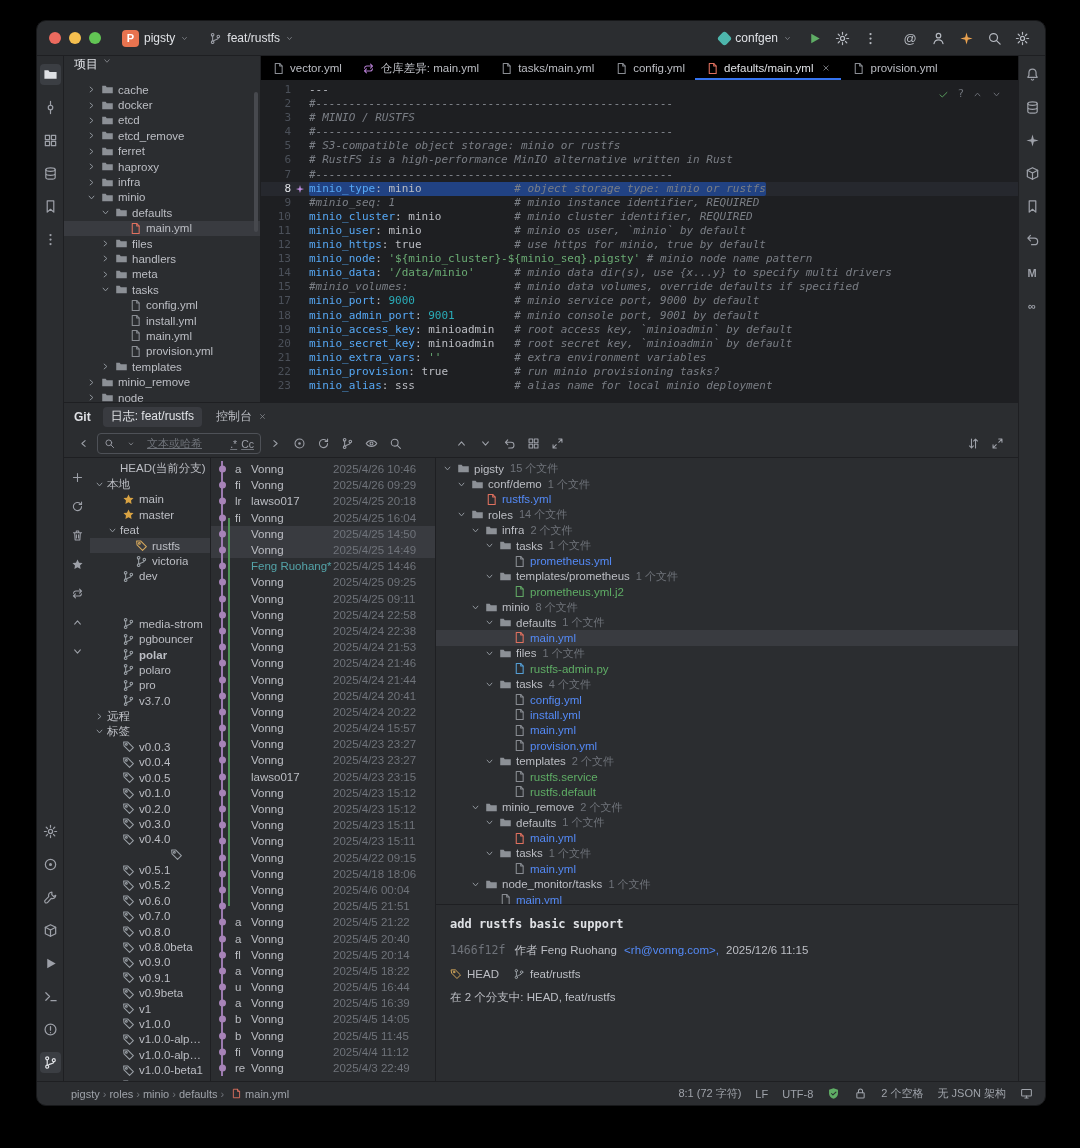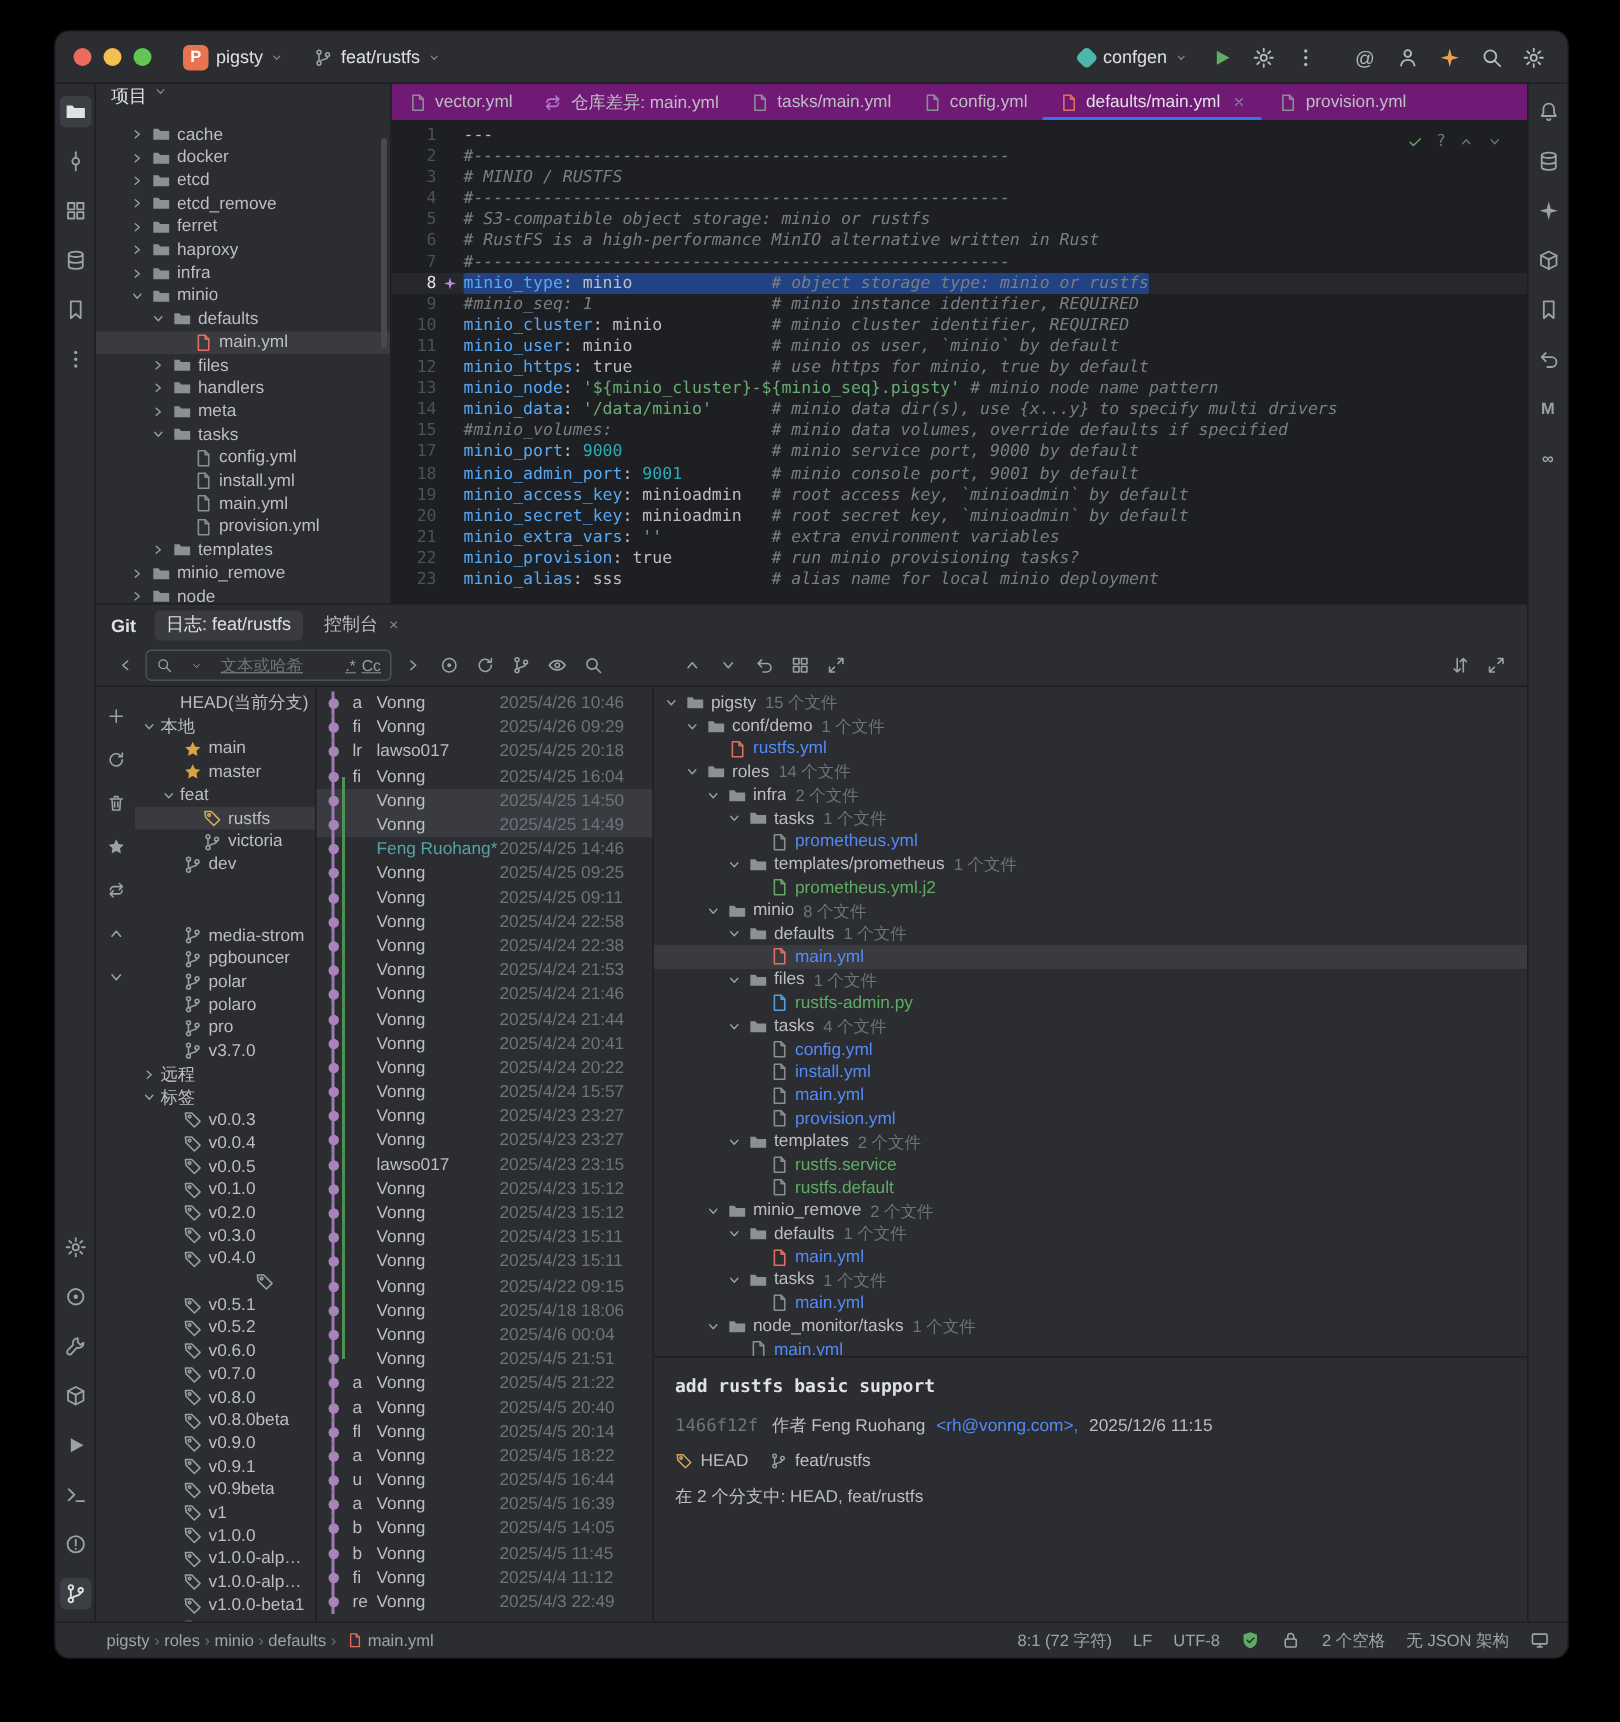--- a/index.html
+++ b/index.html
@@ -59,21 +59,21 @@
   .c-folder{color:#8c9096;} .c-star{color:#d9a343;} .c-branch{color:#9aa0a6;}
   .c-tag{color:#9aa0a6;} .c-tagy{color:#d5a85c;}
   .fc-gray{color:#8a8d93;} .fc-red{color:#e0715f;} .fc-green{color:#62a865;}
   .fc-py{color:#559fd6;} .fc-txt{color:#8a8d93;} .fc-purple{color:#b07acc;}
   .tlabel{overflow:hidden;text-overflow:ellipsis;}
   .col-blue{color:#548af7;} .col-green{color:#5fad65;}
   .tcount{color:#6f737a;margin-left:6px;font-size:11px;}
   .vthumb{position:absolute;right:2px;top:36px;height:140px;width:4px;background:#47494e;border-radius:2px;}
   
   .edit{flex:1;display:flex;flex-direction:column;background:#1e1f22;min-width:0;}
-  .tabbar{height:24px;flex:0 0 24px;display:flex;align-items:stretch;background:#701a75;}
+  .tabbar{height:24px;flex:0 0 24px;display:flex;align-items:stretch;background:#000000;}
   .tab{display:flex;align-items:center;gap:5px;padding:0 10px;font-size:11.5px;color:#bcbec4;position:relative;}
   .tab .ticon{margin-right:0;width:14px;flex:0 0 14px;}
   .tab.active{color:#dfe1e5;}
   .tab.active::after{content:"";position:absolute;left:0;right:0;bottom:0;height:2px;background:#3574f0;}
   .tclose{display:inline-flex;margin-left:3px;color:#8a8d93;}
   .tclose .ic{width:10px;height:10px;}
   .codewrap{flex:1;overflow:hidden;position:relative;font-family:"DejaVu Sans Mono",monospace;
             font-size:11px;line-height:14.1px;padding-top:3px;}
   .cl{display:flex;height:14.1px;align-items:center;}
   .cl .ln{width:30px;flex:0 0 30px;text-align:right;color:#4b5059;}
@@ -1122,21 +1122,21 @@
               </div>
               <div class="trow" style="padding-left: 15px;">
                 <span class="chev"></span>
                 <span class="ticon c-branch">
                   <svg class="ic">
                     <use href="#i-branch"></use>
                   </svg>
                 </span>
                 <span class="tlabel">pgbouncer</span>
               </div>
-              <div class="trow" style="padding-left: 15px;">
+              <div class="trow" style="padding-left: 15px; font-weight: bold;">
                 <span class="chev"></span>
                 <span class="ticon c-branch">
                   <svg class="ic">
                     <use href="#i-branch"></use>
                   </svg>
                 </span>
                 <span class="tlabel">polar</span>
               </div>
               <div class="trow" style="padding-left: 15px;">
                 <span class="chev"></span>

